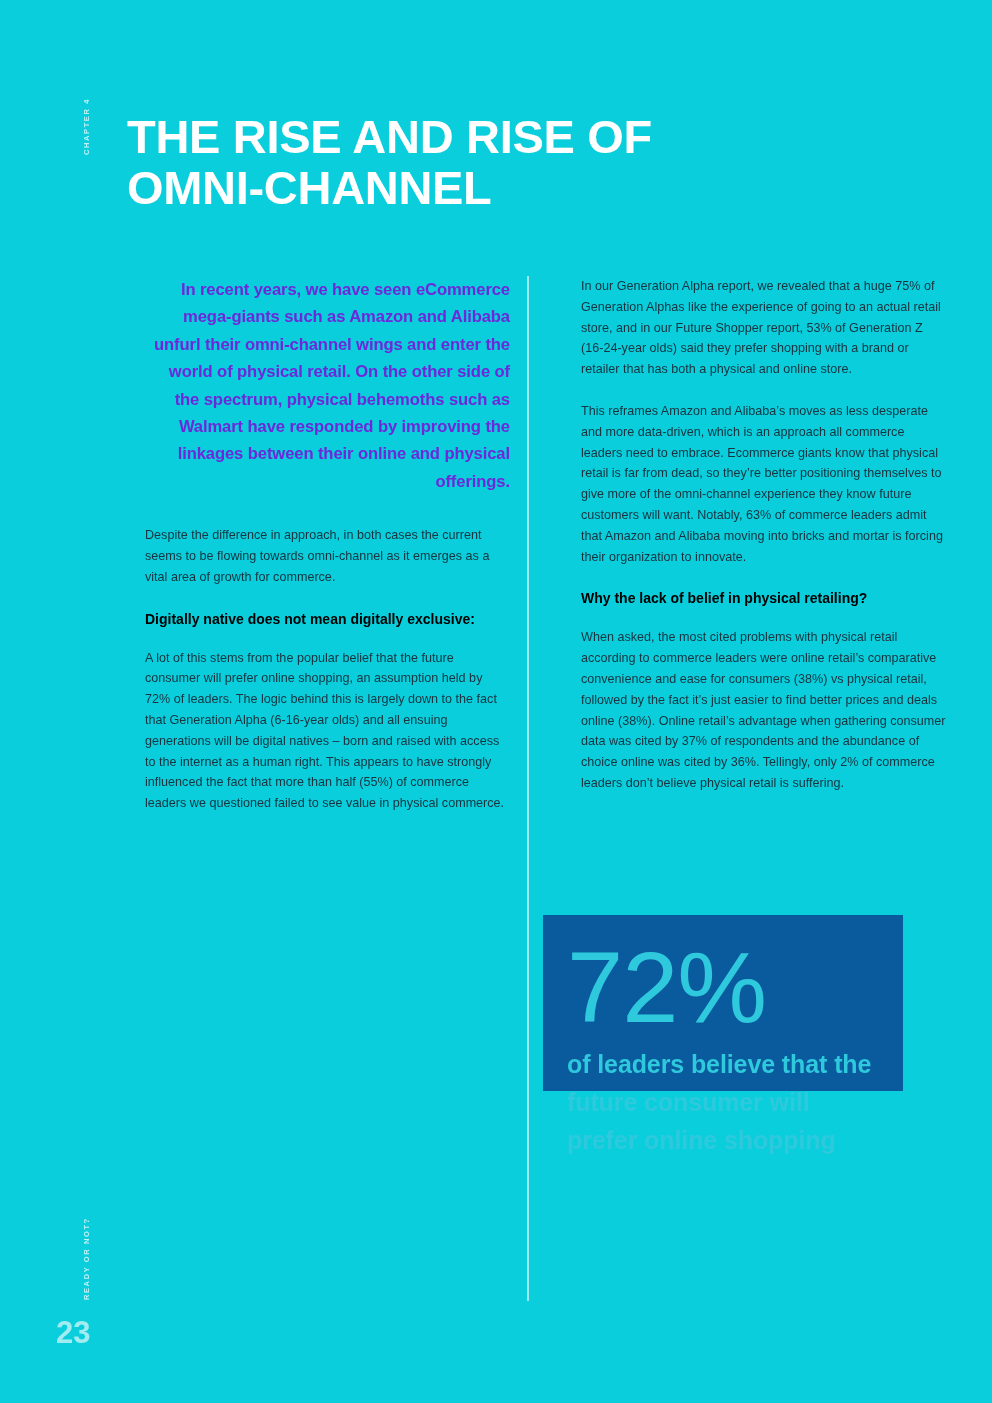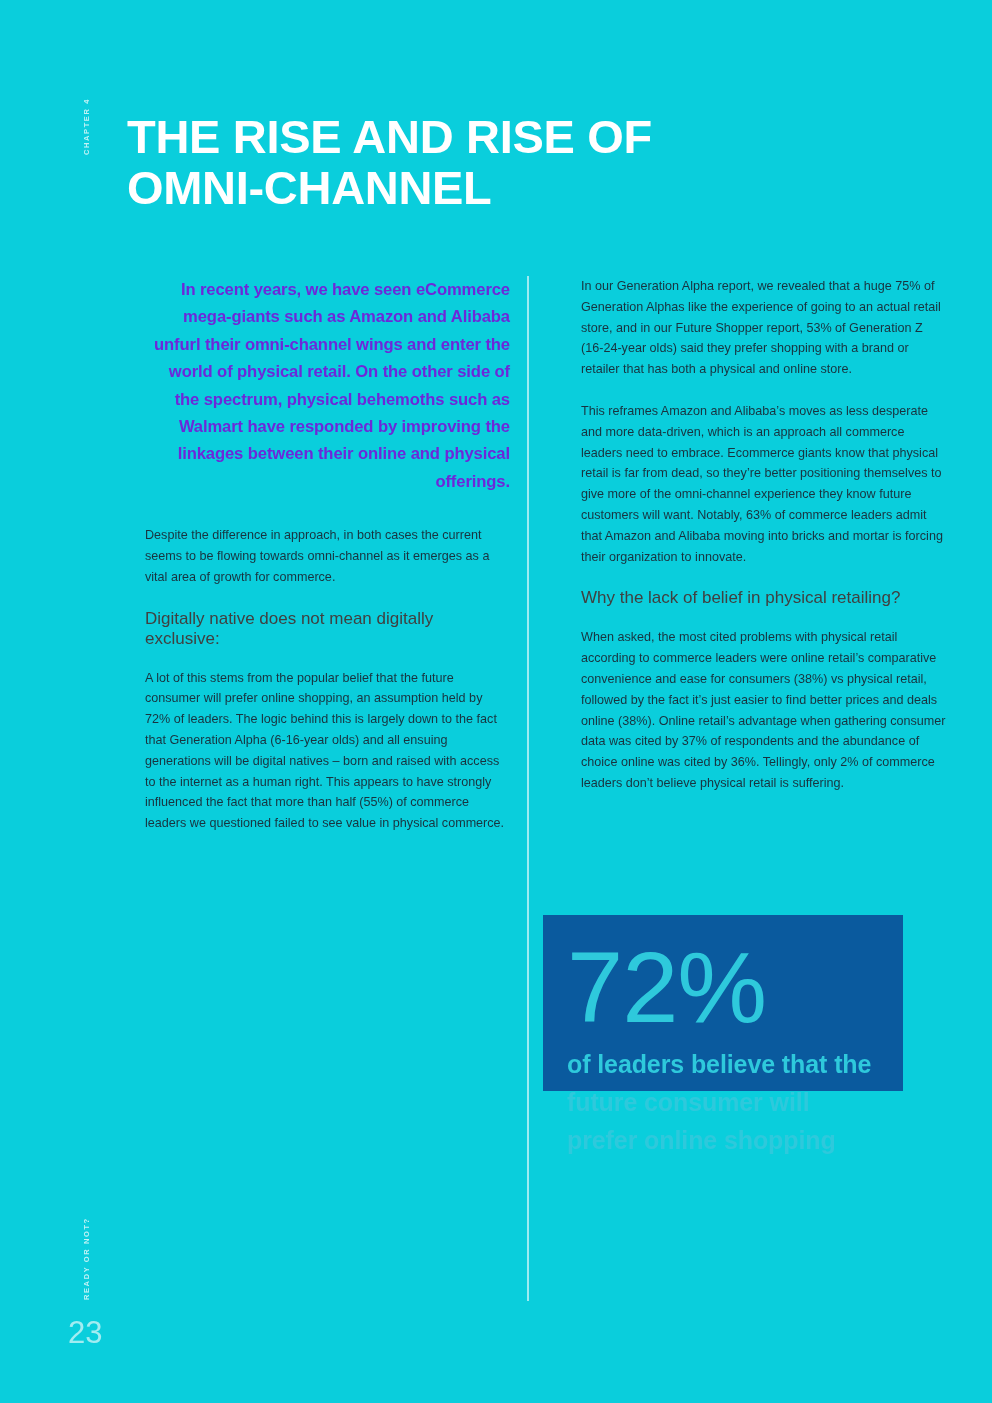--- a/index.html
+++ b/index.html
@@ -87,24 +87,24 @@
   }
 
   p.body {
     color: #19333f;
     font-size: 12.6px;
     line-height: 20.8px;
     margin: 0 0 21px 0;
   }
 
   p.subhead {
-    color: #404040;
-    font-size: 17px;
+    color: #000000;
+    font-size: 14px;
     line-height: 20px;
-    font-weight: 400;
+    font-weight: 700;
     margin: 0 0 19px 0;
   }
 
   
   .stat-box {
     position: absolute;
     left: 543px;
     top: 915px;
     width: 360px;
     height: 176px;
@@ -125,26 +125,26 @@
     font-size: 25px;
     line-height: 38px;
     font-weight: 700;
     margin: 4px 0 0 0;
     letter-spacing: -0.1px;
   }
 
   
   .page-number {
     position: absolute;
-    left: 68px;
+    left: 56px;
     top: 1316px;
     color: #ffffff;
     opacity: .62;
     font-size: 31px;
-    font-weight: 400;
+    font-weight: 700;
     line-height: 34px;
   }
 </style>
 </head>
 <body>
 
 <div class="page">
 
   <div class="vert-label" id="chapter-marker">CHAPTER 4</div>
 

